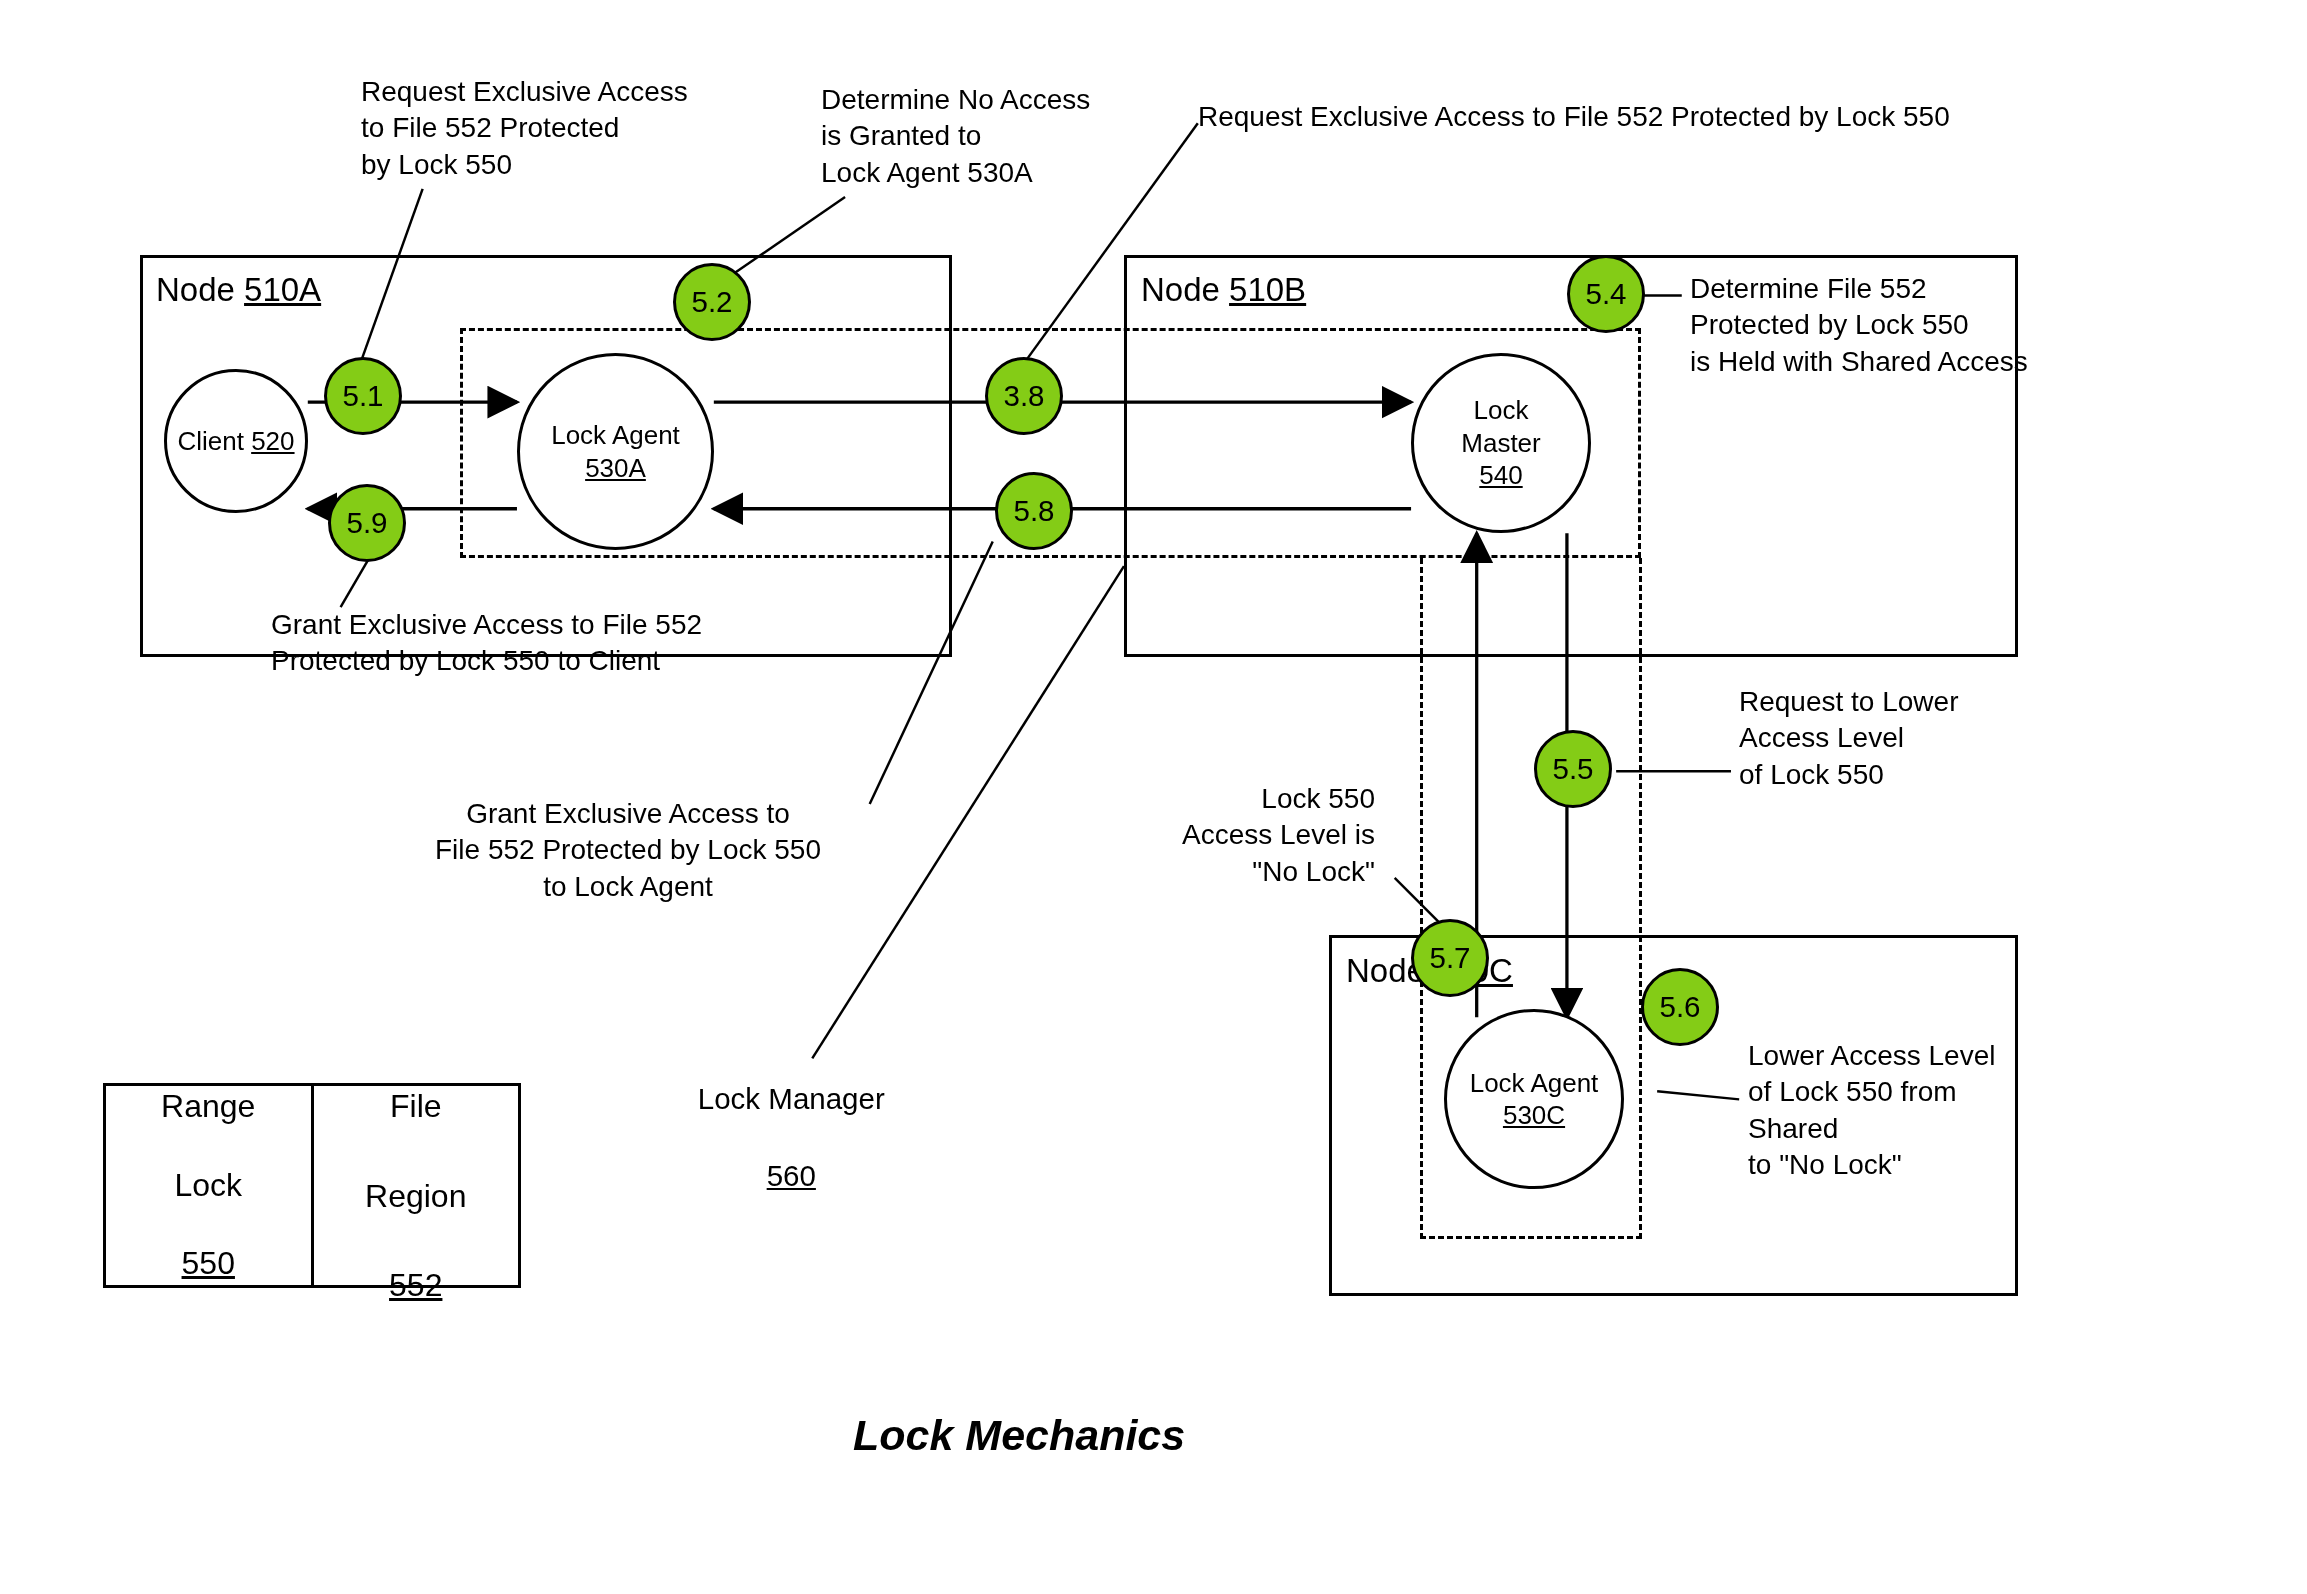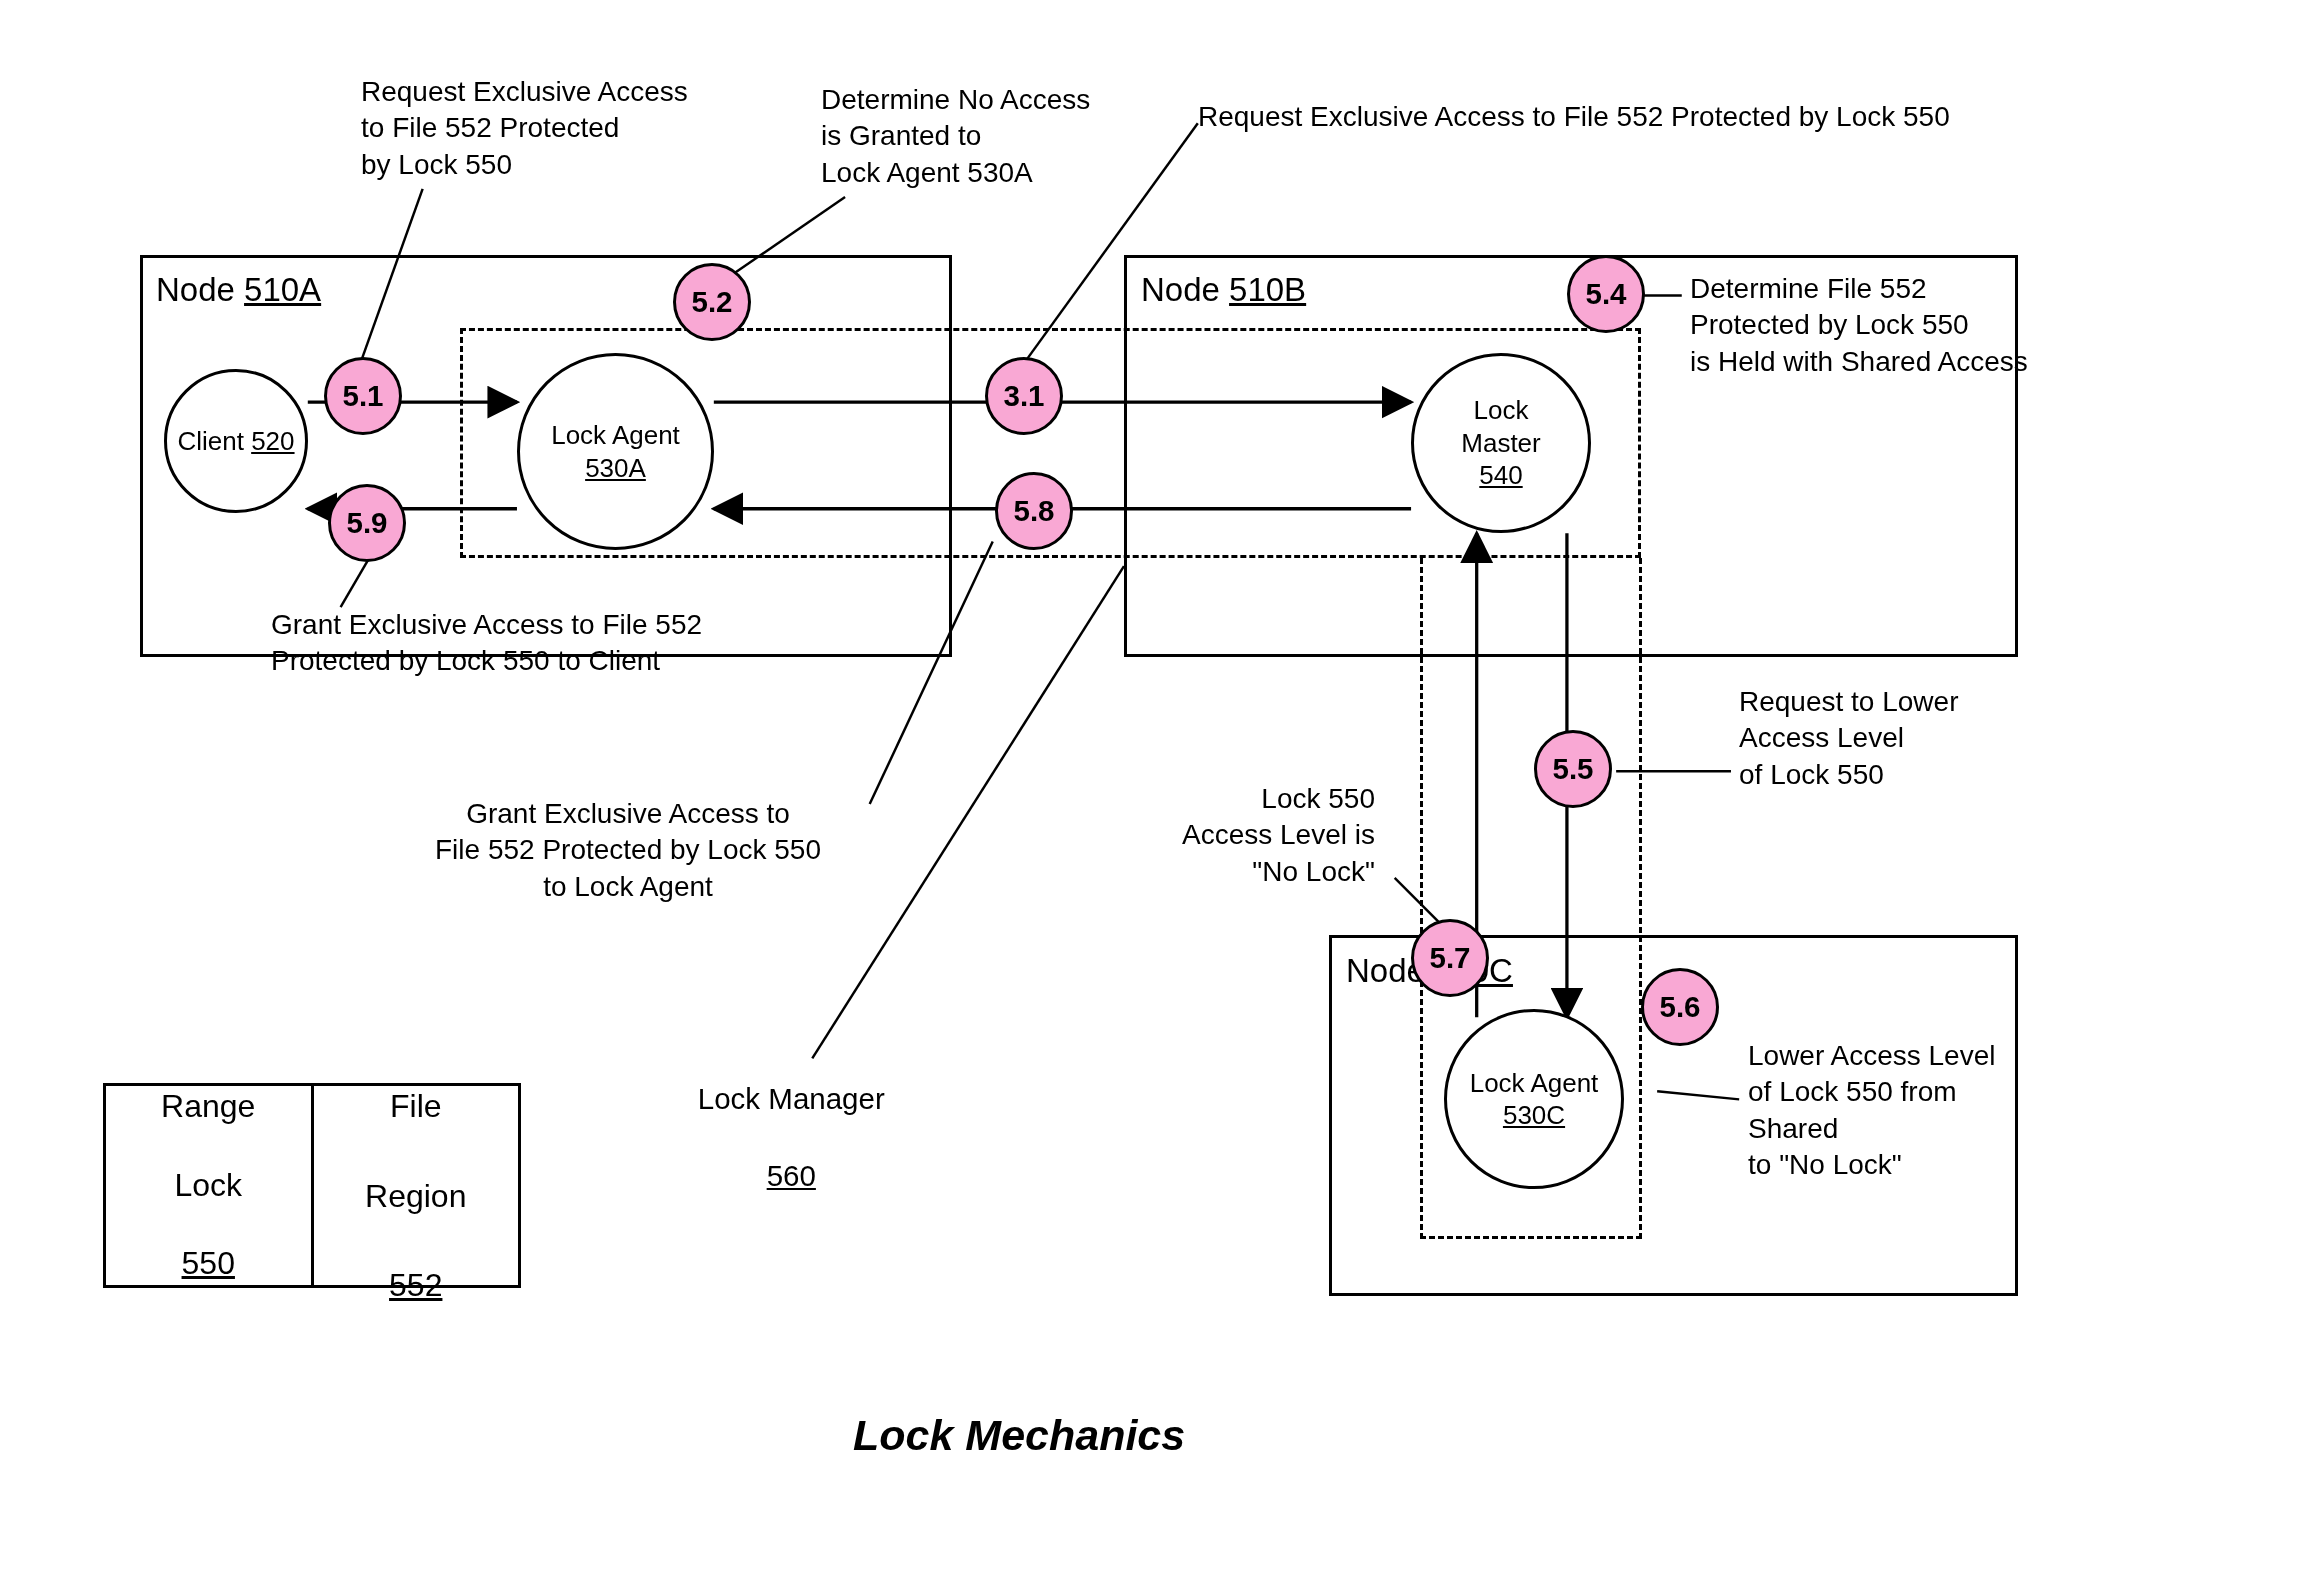--- a/index.html
+++ b/index.html
@@ -38,25 +38,25 @@
     flex-direction: column;
     align-items: center;
     justify-content: center;
     text-align: center;
     line-height: 1.25;
   }
   .step-circle {
     position: absolute;
     border: 3.3px solid #000;
     border-radius: 50%;
-    background: #f9a8d4;
+    background: #84cc16;
     display: flex;
     align-items: center;
     justify-content: center;
-    font-weight: bold;
+    font-weight: normal;
     font-size: 29.5px;
   }
   .ann {
     position: absolute;
     font-size: 28px;
     line-height: 1.3;
     white-space: pre;
   }
   .title {
     position: absolute;
@@ -171,21 +171,21 @@
     <div class="underline">530C</div>
   </div>
 
   <div class="step-circle" style="left:291px; top:324px; width:78px; height:78px;">
       <span>5.1</span>
     </div>
   <div class="step-circle" style="left:640px; top:230px; width:78px; height:78px;">
       <span>5.2</span>
     </div>
   <div class="step-circle" style="left:952px; top:324px; width:78px; height:78px;">
-      <span>3.1</span>
+      <span>3.8</span>
     </div>
   <div class="step-circle" style="left:1534px; top:222px; width:78px; height:78px;">
       <span>5.4</span>
     </div>
   <div class="step-circle" style="left:1501px; top:697px; width:78px; height:78px;">
       <span>5.5</span>
     </div>
   <div class="step-circle" style="left:1608px; top:935px; width:78px; height:78px;">
       <span>5.6</span>
     </div>

